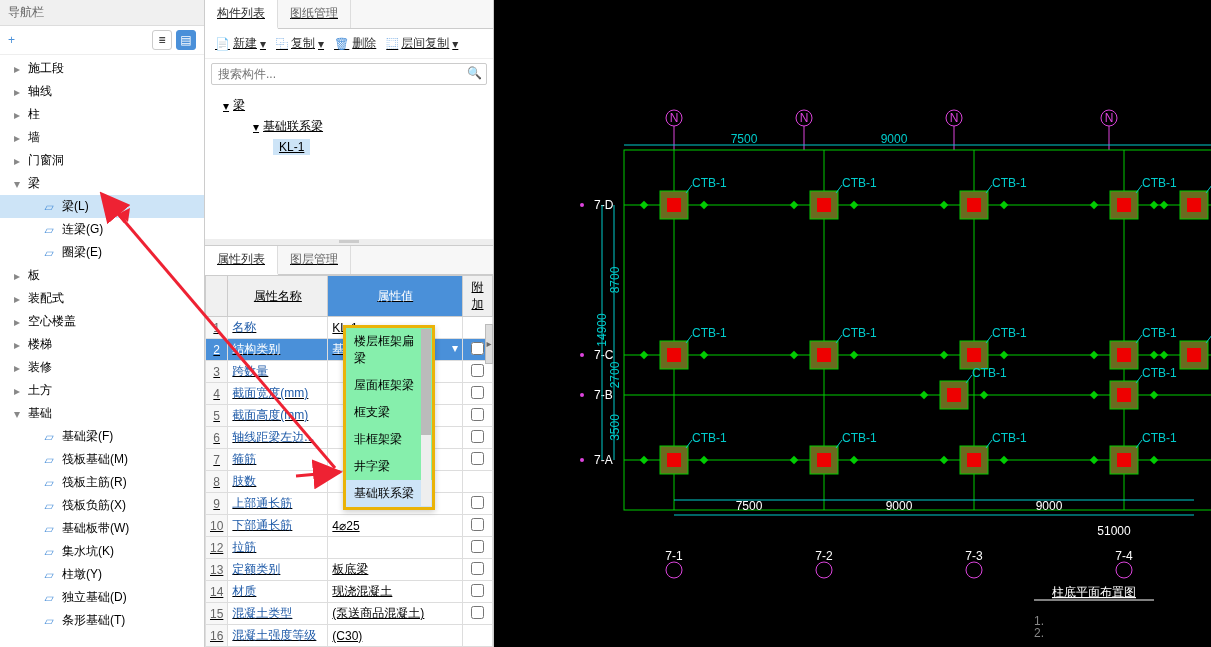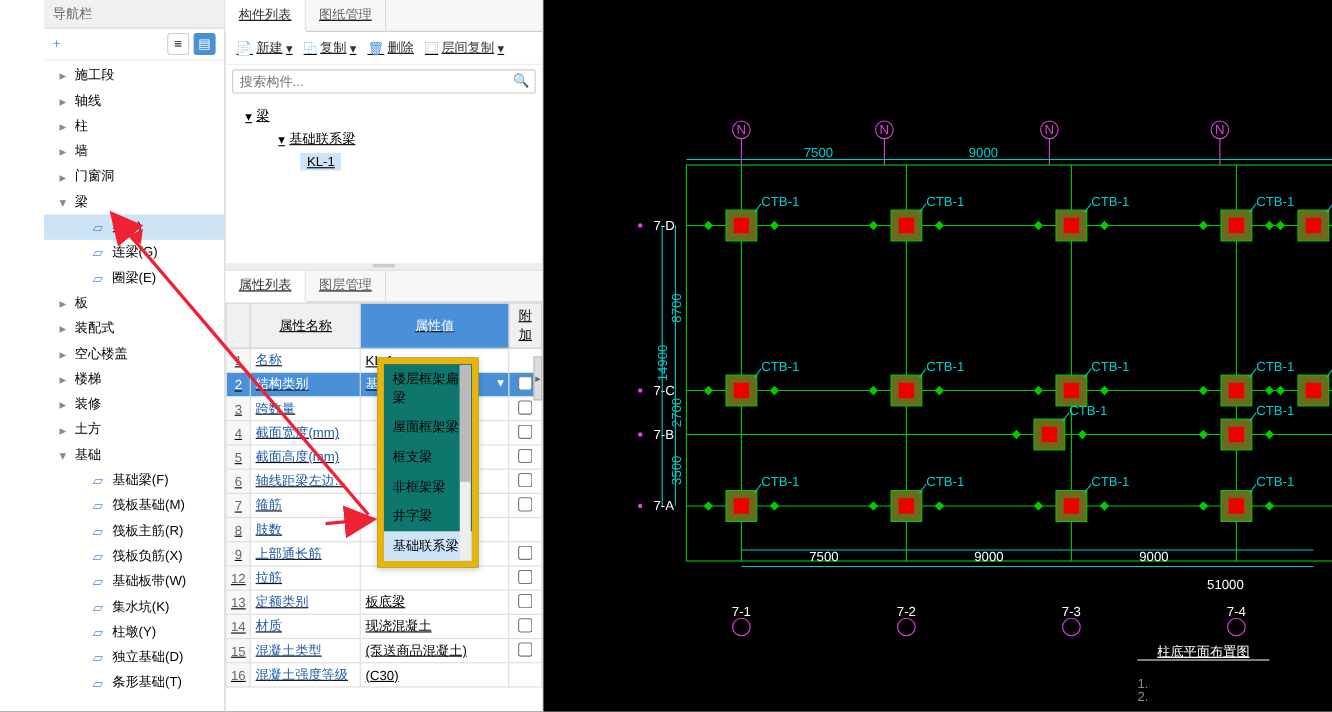--- a/index.html
+++ b/index.html
@@ -1,19 +1,19 @@
 <!DOCTYPE html>
 <html><head>
 <meta charset="utf-8">
 <style>
 * { margin: 0; padding: 0; box-sizing: border-box; font-family: "Microsoft YaHei", sans-serif; font-size: 12px; }
 body { display: flex; height: 647px; width: 1211px; overflow: hidden; background: #fff; }
 
 
-.nav-panel { width: 205px; border-right: 1px solid #ccc; display: flex; flex-direction: column; padding-left: 40px; }
+.nav-panel { width: 205px; border-right: 1px solid #ccc; display: flex; flex-direction: column; }
 .nav-header { background: #f0f0f0; padding: 4px 8px; color: #666; display: flex; justify-content: space-between; align-items: center; border-bottom: 1px solid #ddd; }
 .nav-toolbar { padding: 4px 8px; display: flex; justify-content: space-between; align-items: center; border-bottom: 1px solid #eee; }
 .nav-toolbar .left { color: #4a90d9; }
 .nav-toolbar .right { display: flex; gap: 4px; }
 .view-btn { width: 20px; height: 20px; border: 1px solid #ccc; border-radius: 3px; display: flex; align-items: center; justify-content: center; cursor: pointer; }
 .view-btn.active { background: #4a90d9; color: #fff; border-color: #4a90d9; }
 .nav-tree { flex: 1; overflow-y: auto; padding: 2px 0; }
 .tree-item { padding: 3px 6px 3px 14px; cursor: pointer; display: flex; align-items: center; gap: 4px; }
 .tree-item .chevron { width: 10px; color: #888; }
 .tree-sub { padding: 3px 6px 3px 42px; display: flex; align-items: center; gap: 6px; cursor: pointer; }
@@ -46,21 +46,21 @@
 .prop-table th.val { background: #4a90d9; color: #fff; margin-left: 37px; }
 .prop-table td { border: 1px solid #ddd; padding: 2px 4px; height: 20px; }
 .prop-table td.num { background: #f7f7f7; text-align: center; width: 22px; color: #666; }
 .prop-table td.name { color: #1e5aa8; width: 100px; }
 .prop-table tr.selected td { background: #4a90d9; color: #fff; }
 .prop-table tr.selected td.name { color: #fff; }
 .prop-table td.chk { text-align: center; width: 30px; }
 .prop-table input[type=checkbox] { margin: 0; }
 
 
-.dropdown { position: absolute; background: #0f766e; border: 6px solid #eab308; box-shadow: 0 2px 6px rgba(0,0,0,.2); z-index: 100; width: 92px; }
+.dropdown { position: absolute; background: #86efac; border: 3px solid #eab308; box-shadow: 0 2px 6px rgba(0,0,0,.2); z-index: 100; width: 92px; }
 .dropdown .opt { padding: 5px 8px; cursor: pointer; }
 .dropdown .opt:hover, .dropdown .opt.hover { background: #cde4f7; }
 .dropdown .scrollbar { position: absolute; right: 1px; top: 1px; bottom: 1px; width: 10px; background: #eee; }
 .dropdown .scrollbar .thumb { background: #bbb; width: 100%; height: 60%; }
 
 
 .cad-area { flex: 1; background: #000; position: relative; overflow: hidden; }
 .cad-area svg { width: 100%; height: 100%; }
 
 
@@ -285,20 +285,26 @@
             <tr>
               <td class="num">8</td>
               <td class="name">肢数</td>
               <td></td>
               <td class="chk"></td>
             </tr>
             <tr>
               <td class="num">9</td>
               <td class="name">上部通长筋</td>
               <td></td>
+              <td class="chk"><input type="checkbox" style=""></td>
+            </tr>
+            <tr>
+              <td class="num">10</td>
+              <td class="name">下部通长筋</td>
+              <td>4⌀25</td>
               <td class="chk"><input type="checkbox" style=""></td>
             </tr>
             <tr>
               <td class="num">12</td>
               <td class="name">拉筋</td>
               <td></td>
               <td class="chk"><input type="checkbox" style=""></td>
             </tr>
             <tr>
               <td class="num">13</td>

